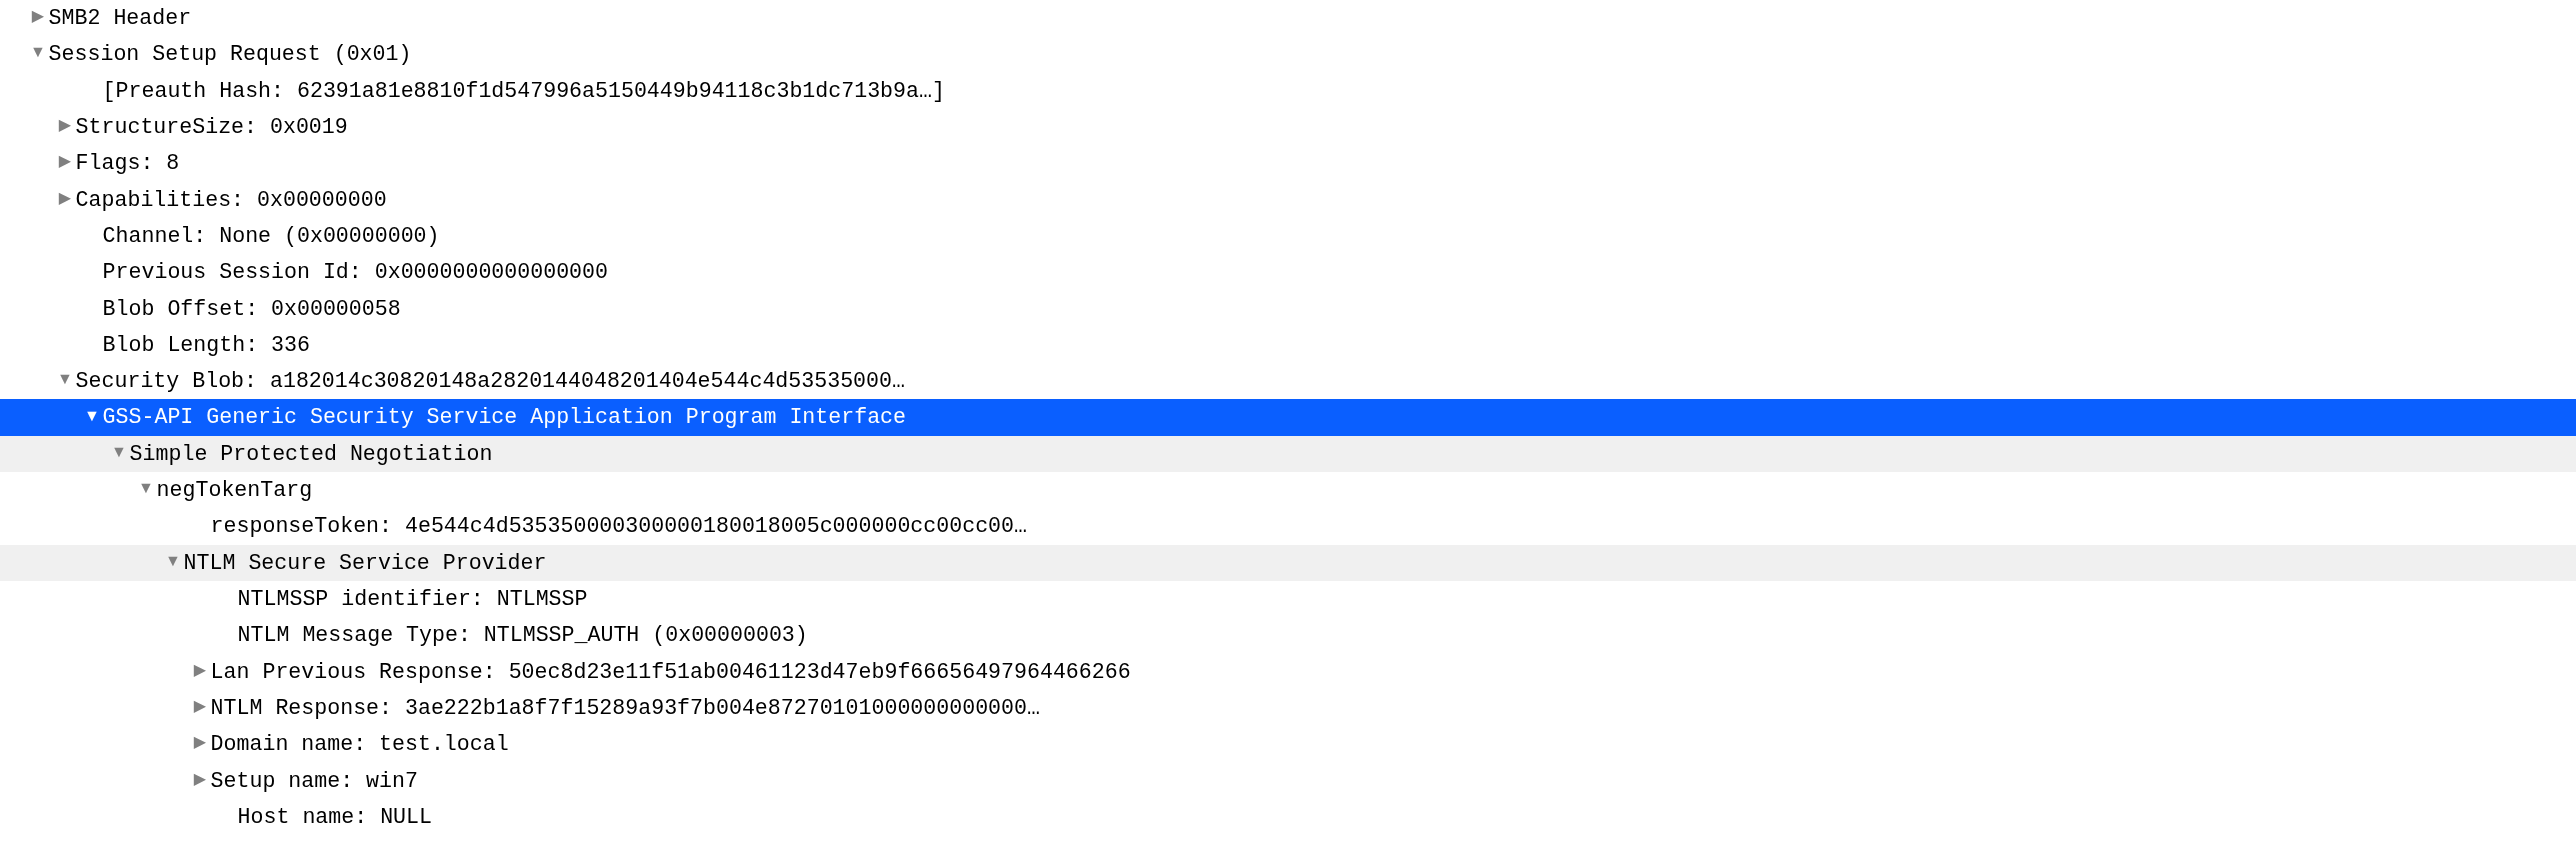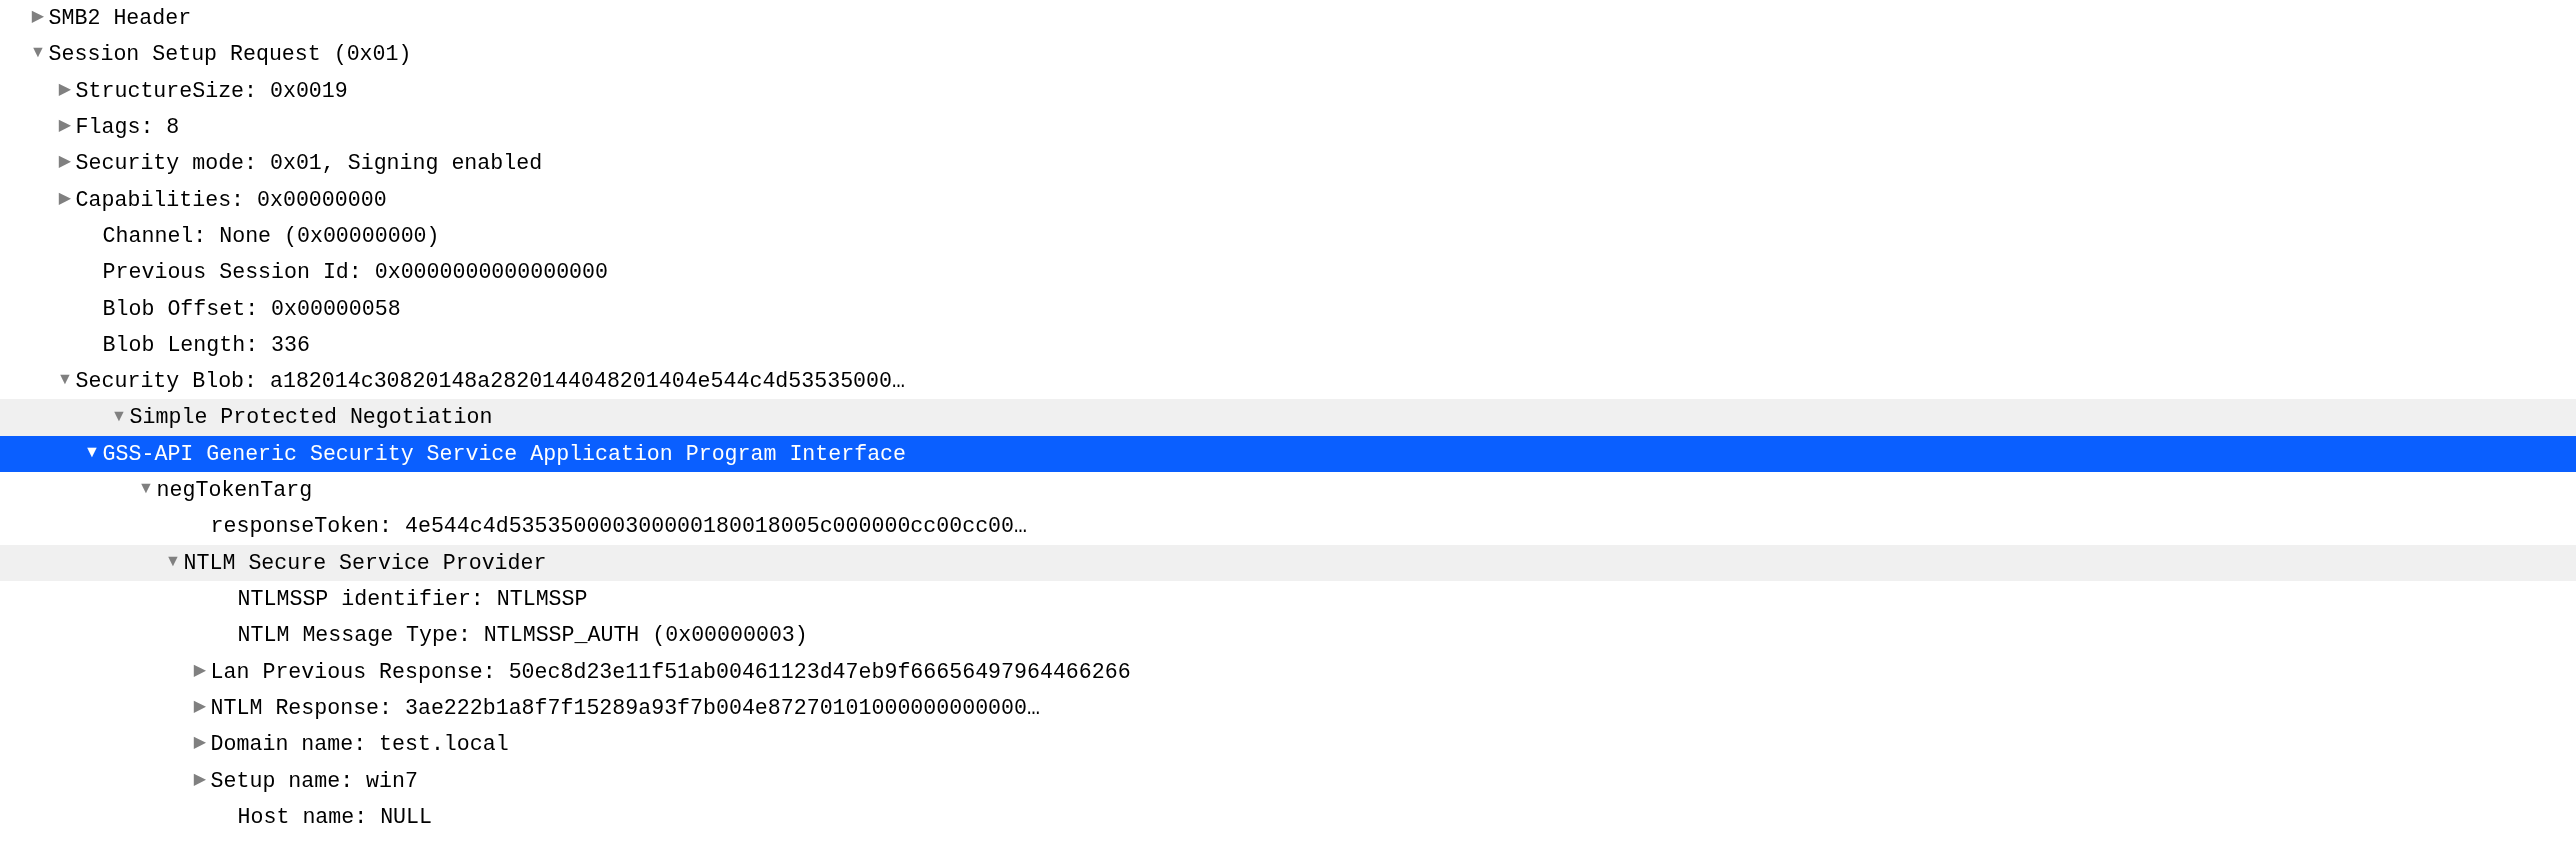--- a/index.html
+++ b/index.html
@@ -47,31 +47,31 @@
   .label {
     vertical-align: middle;
   }
 </style>
 </head>
 <body>
 
 <div id="tree">
     <div class="row"><span class="indent" style="width: 27px;"></span><span class="arrow">▶</span><span class="label">SMB2 Header</span></div>
     <div class="row"><span class="indent" style="width: 27px;"></span><span class="arrow">▼</span><span class="label">Session Setup Request (0x01)</span></div>
+    <div class="row"><span class="indent" style="width: 81px;"></span><span class="spacer"></span><span class="label">[Preauth Hash: 62391a81e8810f1d547996a5150449b94118c3b1dc713b9a…]</span></div>
     <div class="row"><span class="indent" style="width: 54px;"></span><span class="arrow">▶</span><span class="label">StructureSize: 0x0019</span></div>
     <div class="row"><span class="indent" style="width: 54px;"></span><span class="arrow">▶</span><span class="label">Flags: 8</span></div>
-    <div class="row"><span class="indent" style="width: 54px;"></span><span class="arrow">▶</span><span class="label">Security mode: 0x01, Signing enabled</span></div>
     <div class="row"><span class="indent" style="width: 54px;"></span><span class="arrow">▶</span><span class="label">Capabilities: 0x00000000</span></div>
     <div class="row"><span class="indent" style="width: 81px;"></span><span class="spacer"></span><span class="label">Channel: None (0x00000000)</span></div>
     <div class="row"><span class="indent" style="width: 81px;"></span><span class="spacer"></span><span class="label">Previous Session Id: 0x0000000000000000</span></div>
     <div class="row"><span class="indent" style="width: 81px;"></span><span class="spacer"></span><span class="label">Blob Offset: 0x00000058</span></div>
     <div class="row"><span class="indent" style="width: 81px;"></span><span class="spacer"></span><span class="label">Blob Length: 336</span></div>
     <div class="row"><span class="indent" style="width: 54px;"></span><span class="arrow">▼</span><span class="label">Security Blob: a182014c30820148a2820144048201404e544c4d53535000…</span></div>
+    <div class="row selected"><span class="indent" style="width: 81px;"></span><span class="arrow sel">▼</span><span class="label">GSS-API Generic Security Service Application Program Interface</span></div>
     <div class="row shade"><span class="indent" style="width: 108px;"></span><span class="arrow">▼</span><span class="label">Simple Protected Negotiation</span></div>
-    <div class="row selected"><span class="indent" style="width: 81px;"></span><span class="arrow sel">▼</span><span class="label">GSS-API Generic Security Service Application Program Interface</span></div>
     <div class="row"><span class="indent" style="width: 135px;"></span><span class="arrow">▼</span><span class="label">negTokenTarg</span></div>
     <div class="row"><span class="indent" style="width: 189px;"></span><span class="spacer"></span><span class="label">responseToken: 4e544c4d535350000300000180018005c000000cc00cc00…</span></div>
     <div class="row shade"><span class="indent" style="width: 162px;"></span><span class="arrow">▼</span><span class="label">NTLM Secure Service Provider</span></div>
     <div class="row"><span class="indent" style="width: 216px;"></span><span class="spacer"></span><span class="label">NTLMSSP identifier: NTLMSSP</span></div>
     <div class="row"><span class="indent" style="width: 216px;"></span><span class="spacer"></span><span class="label">NTLM Message Type: NTLMSSP_AUTH (0x00000003)</span></div>
     <div class="row"><span class="indent" style="width: 189px;"></span><span class="arrow">▶</span><span class="label">Lan Previous Response: 50ec8d23e11f51ab00461123d47eb9f66656497964466266</span></div>
     <div class="row"><span class="indent" style="width: 189px;"></span><span class="arrow">▶</span><span class="label">NTLM Response: 3ae222b1a8f7f15289a93f7b004e87270101000000000000…</span></div>
     <div class="row"><span class="indent" style="width: 189px;"></span><span class="arrow">▶</span><span class="label">Domain name: test.local</span></div>
     <div class="row"><span class="indent" style="width: 189px;"></span><span class="arrow">▶</span><span class="label">Setup name: win7</span></div>
     <div class="row"><span class="indent" style="width: 216px;"></span><span class="spacer"></span><span class="label">Host name: NULL</span></div>

